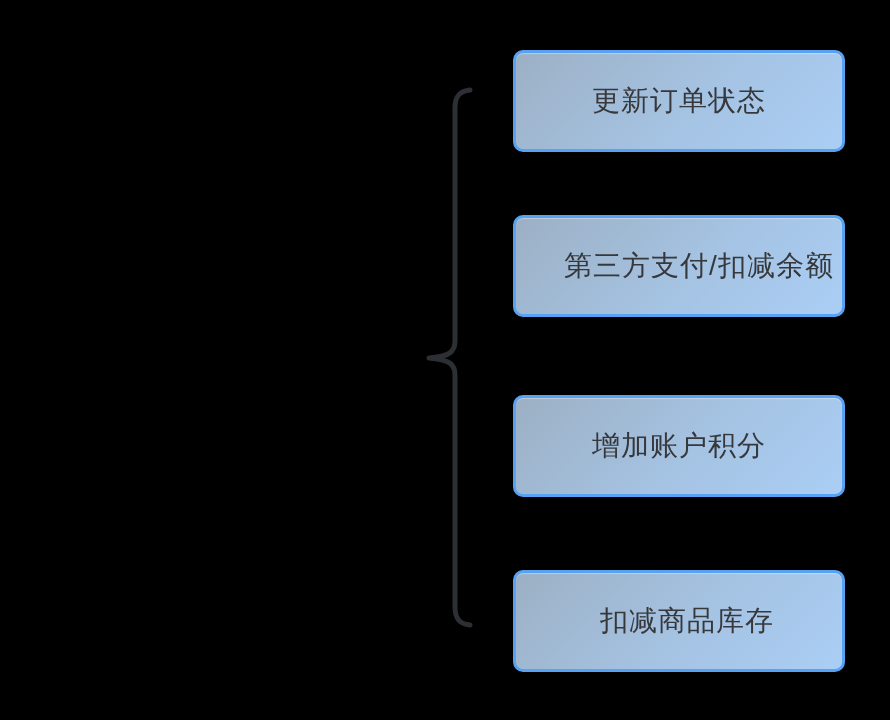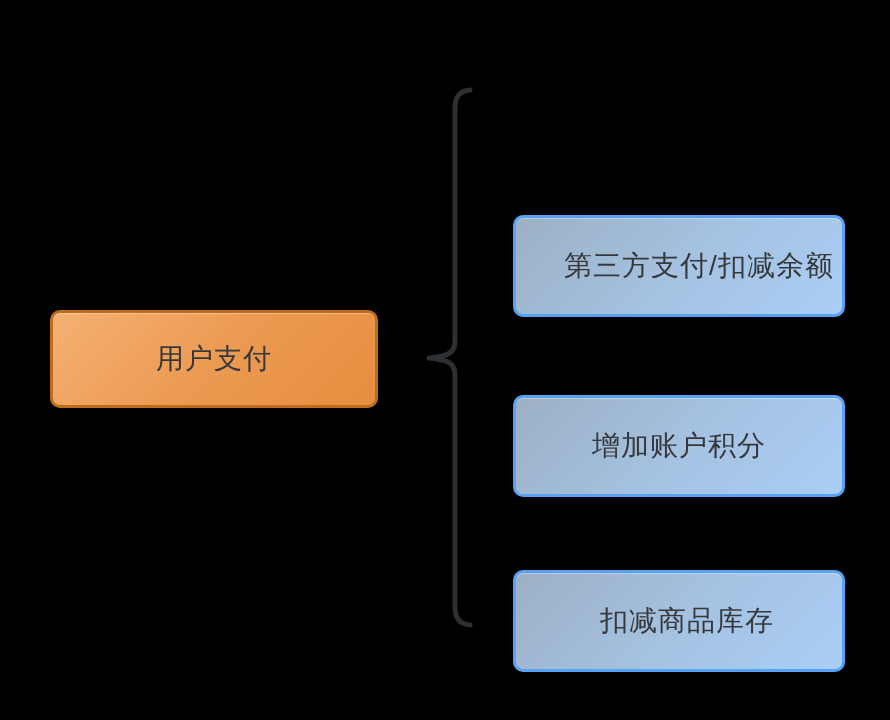--- a/index.html
+++ b/index.html
@@ -56,34 +56,34 @@
   }
   .node-label {
     white-space: nowrap;
   }
 </style>
 </head>
 <body>
 
 <div class="canvas">
 
-  <div class="node node-root">
-    <span class="node-label">用户支付</span>
-  </div>
 
   <svg class="brace" viewBox="0 0 890 720" aria-hidden="true">
     <path d="M 470 90
              C 459 91 455 97 455 108
              L 455 341
              C 455 352 449 356.5 429 358
              C 449 359.5 455 364 455 375
              L 455 607
              C 455 618 459 624 470 625" fill="none" stroke="#2c2f33" stroke-width="5" stroke-linecap="round" stroke-linejoin="round"></path>
   </svg>
 
+  <div class="node node-child pos-0">
+    <span class="node-label">更新订单状态</span>
+  </div>
 
   <div class="node node-child pos-1">
     <span class="node-label">第三方支付/扣减余额</span>
   </div>
 
   <div class="node node-child pos-2">
     <span class="node-label">增加账户积分</span>
   </div>
 
   <div class="node node-child pos-3">

